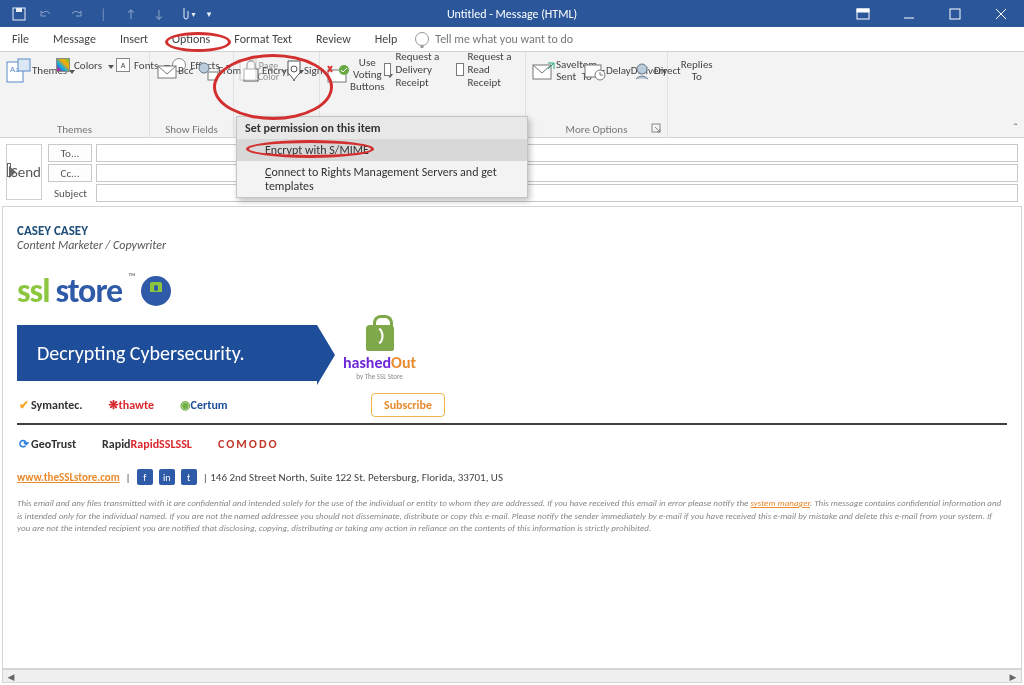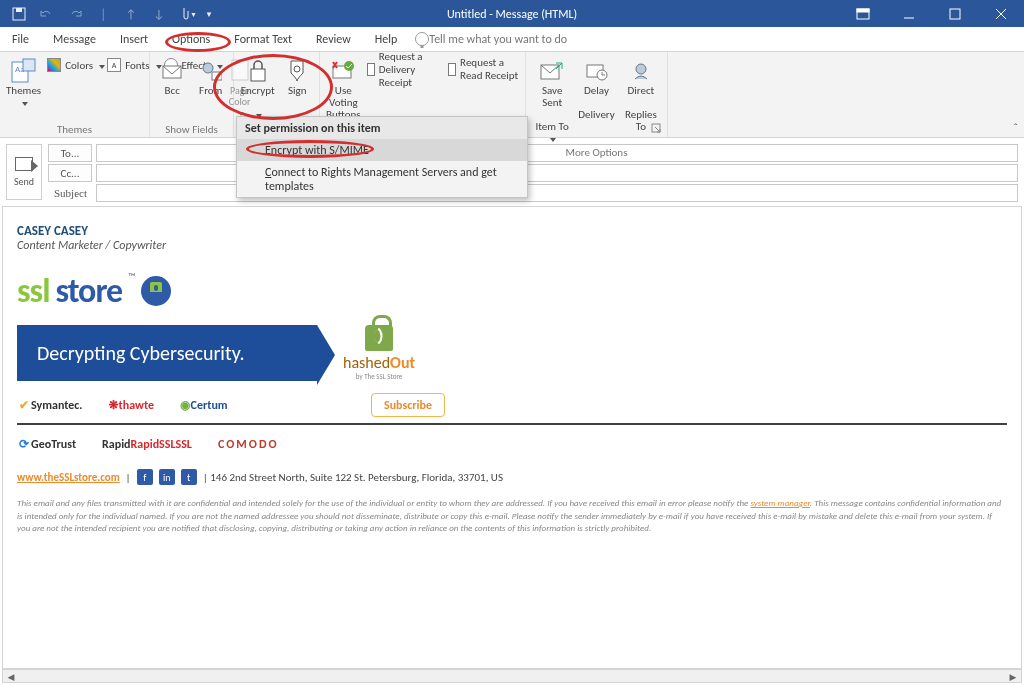--- a/index.html
+++ b/index.html
@@ -12,48 +12,48 @@
 .titlebar .qat .btn.disabled { opacity:.45; }
 .titlebar .title { position:absolute; left:0; right:0; text-align:center; pointer-events:none; font-size:12px; }
 .titlebar .winbtns { position:absolute; right:0; top:0; display:flex; }
 .titlebar .winbtns .wb { width:46px; height:27px; display:flex; align-items:center; justify-content:center; }
 .titlebar .winbtns .wb svg { stroke:#fff; fill:none; }
 
 
 .tabs { height:25px; background:#fff; border-bottom:1px solid #d4d4d4; display:flex; align-items:stretch; font-size:12px; color:#444; }
 .tabs .tab { padding:0 12px; display:flex; align-items:center; cursor:default; position:relative; }
 .tabs .tab.active {  }
-.tabs .tellme { display:flex; align-items:center; margin-left:6px; color:#777; }
+.tabs .tellme { display:flex; align-items:center; margin-left:6px; color:#777; gap:6px; }
 .tabs .tellme .bulb { width:14px; height:14px; border:1px solid #999; border-radius:50%; position:relative; }
 .tabs .tellme .bulb::after { content:""; position:absolute; bottom:-3px; left:50%; width:3px; height:3px; background:#999; transform:translateX(-50%); }
 
 
 .ribbon { height:86px; background:#f3f3f3; border-bottom:1px solid #d4d4d4; display:flex; position:relative; }
 .group { border-right:1px solid #e1e1e1; padding:3px 6px 1px 6px; display:flex; flex-direction:column; justify-content:space-between; }
 .group .body { display:flex; gap:6px; align-items:flex-start; }
 .group .caption { font-size:11px; color:#777; text-align:center; padding-top:1px; white-space:nowrap; }
-.bigbtn { width:44px; display:flex; flex-direction:column; align-items:center; font-size:11px; color:#444; line-height:1.1; text-align:center; padding-top:2px; }
+.bigbtn { width:44px; display:flex; flex-direction:row; align-items:center; font-size:11px; color:#444; line-height:1.1; text-align:center; padding-top:2px; }
 .bigbtn .ic { height:28px; display:flex; align-items:center; justify-content:center; }
 .smallrows { display:flex; flex-direction:row; gap:2px; font-size:11px; color:#444; }
 .smallrows .row { display:flex; align-items:center; gap:4px; height:20px; }
 .square { width:14px; height:14px; border:1px solid #888; background:#fff; }
 .chk { width:13px; height:13px; border:1px solid #7a7a7a; display:inline-block; background:#fff; }
 .dd::after { content:""; display:inline-block; border-left:3px solid transparent; border-right:3px solid transparent; border-top:4px solid #555; margin-left:2px; }
 .ribbon .collapse { position:absolute; right:6px; bottom:2px; font-size:12px; color:#666; }
 .group .launch { position:absolute; right:4px; bottom:2px; width:12px; height:12px; }
 
 
 .compose { display:flex; padding:6px 6px 0 6px; gap:6px; }
-.sendbox { width:36px; display:flex; flex-direction:column; align-items:center; justify-content:center; border:1px solid #cfcfcf; height:56px; font-size:10px; color:#555; }
+.sendbox { width:36px; display:flex; flex-direction:row; align-items:center; justify-content:center; border:1px solid #cfcfcf; height:56px; font-size:15px; color:#555; }
 .sendbox .arrow { width:18px; height:14px; border:1px solid #666; position:relative; margin-bottom:4px; }
 .sendbox .arrow::after { content:""; position:absolute; right:-6px; top:2px; width:0; height:0; border-top:6px solid transparent; border-bottom:6px solid transparent; border-left:7px solid #666; }
 .fields { flex:1; display:flex; flex-direction:column; gap:2px; }
 .fieldrow { display:flex; align-items:center; gap:4px; }
 .fieldrow .lbl { width:44px; height:18px; border:1px solid #c8c8c8; background:#fdfdfd; font-size:11px; color:#555; display:flex; align-items:center; justify-content:center; }
-.fieldrow .lbl.plain { border:none; background:none; justify-content:flex-start; padding-left:6px;font-family:Liberation Serif, serif; }
+.fieldrow .lbl.plain { border:none; background:none; justify-content:flex-start; padding-left:6px; }
 .fieldrow input { flex:1; height:18px; border:1px solid #c8c8c8; font-size:11px; padding:0 4px; }
 
 
 .mailbody { position:absolute; top:206px; left:2px; right:2px; bottom:16px; border:1px solid #d4d4d4; padding:16px 14px; font-size:12px; color:#333; overflow:hidden; }
 .mailbody .sig-name { color:#1f4e79; font-weight:bold; font-size:13px; }
 .mailbody .sig-title { font-style:italic; color:#555; }
 .sslstore { display:flex; align-items:center; gap:6px; margin-top:18px; }
 .sslstore .ssl { font-size:34px; font-weight:bold; color:#8cc63f; letter-spacing:-1px; }
 .sslstore .store { font-size:34px; font-weight:bold; color:#2e5aa8; letter-spacing:-1px; }
 .sslstore .lock { width:30px; height:30px; background:#2e5aa8; border-radius:50%; position:relative; }
@@ -61,21 +61,21 @@
 .sslstore .lock::after { content:""; position:absolute; top:9px; left:13px; width:4px; height:6px; background:#2e5aa8; border-radius:2px; }
 .sslstore .tm { font-size:10px; color:#666; align-self:flex-start; }
 
 .banner { margin-top:14px; display:flex; align-items:stretch; }
 .banner .blue { background:#1e4e99; color:#fff; padding:16px 20px; font-size:20px; width:300px; position:relative; }
 .banner .blue::after { content:""; position:absolute; right:-18px; top:0; bottom:0; width:0; border-top:30px solid transparent; border-bottom:30px solid transparent; border-left:18px solid #1e4e99; }
 .banner .hashed { margin-left:26px; display:flex; flex-direction:column; align-items:center; justify-content:center; font-size:16px; }
 .banner .hashed .padlock { width:28px; height:26px; background:#7fa84a; border-radius:4px 4px 2px 2px; position:relative; margin-bottom:2px; }
 .banner .hashed .padlock::before { content:""; position:absolute; top:-10px; left:7px; width:14px; height:14px; border:3px solid #7fa84a; border-bottom:none; border-radius:8px 8px 0 0; }
 .banner .hashed .wifi { position:absolute; top:5px; left:8px; width:12px; height:12px; border:2px solid #fff; border-left:none; border-bottom:none; border-radius:0 12px 0 0; transform:rotate(45deg); }
-.banner .hashed .ho1 { color:#a16207; font-weight:normal;margin-top:18px; }
+.banner .hashed .ho1 { color:#6d28d9; font-weight:bold;margin-top:18px; }
 .banner .hashed .ho2 { color:#e98b2e; font-weight:bold; }
 .banner .hashed .tiny { font-size:7px; color:#888; }
 
 .brandrow { margin-top:6px; display:flex; align-items:center; gap:26px; font-size:12px; border-bottom:2px solid #404040; padding:6px 2px; }
 .brandrow .sym { color:#333; font-weight:bold; } .brandrow .sym::before { content:"✔"; color:#f5a623; margin-right:2px; }
 .brandrow .thawte { color:#d9272e; font-weight:bold; }
 .brandrow .certum { color:#1e4e99; font-weight:bold; } .brandrow .certum .dot { color:#72b043; }
 .brandrow .geo { color:#333; font-weight:bold; } .brandrow .geo::before { content:"⟳"; color:#2a7de1; margin-right:2px; }
 .brandrow .rapid { color:#333; font-weight:bold; }
 .brandrow .comodo { color:#c0392b; font-weight:bold; letter-spacing:2px; }

